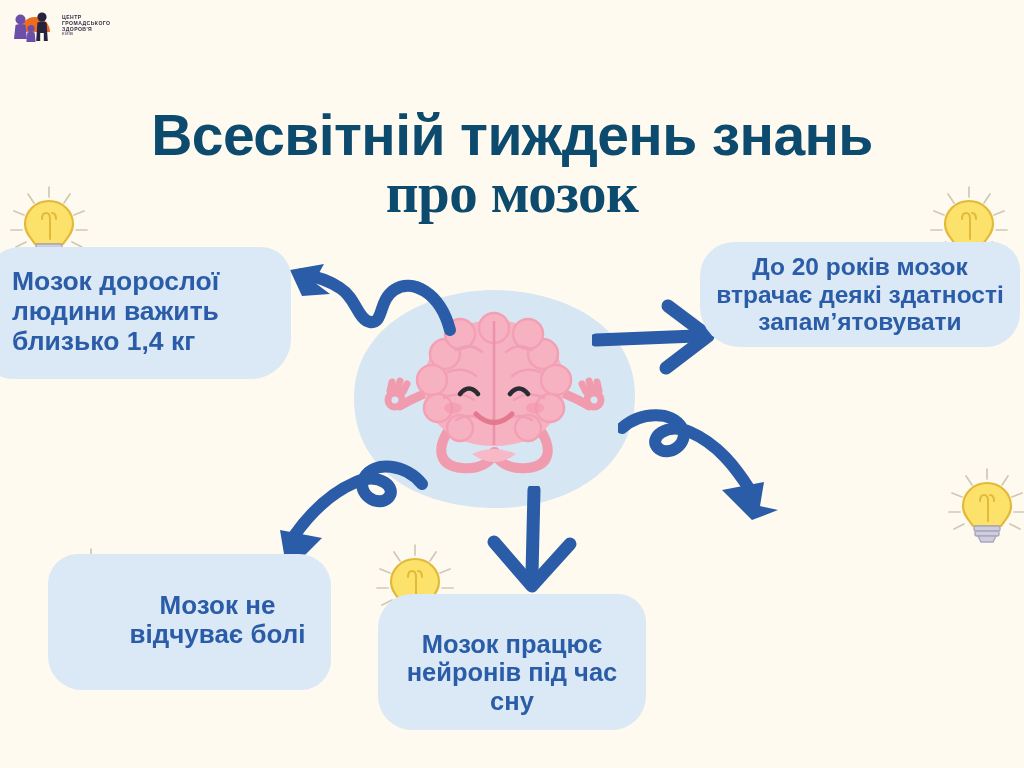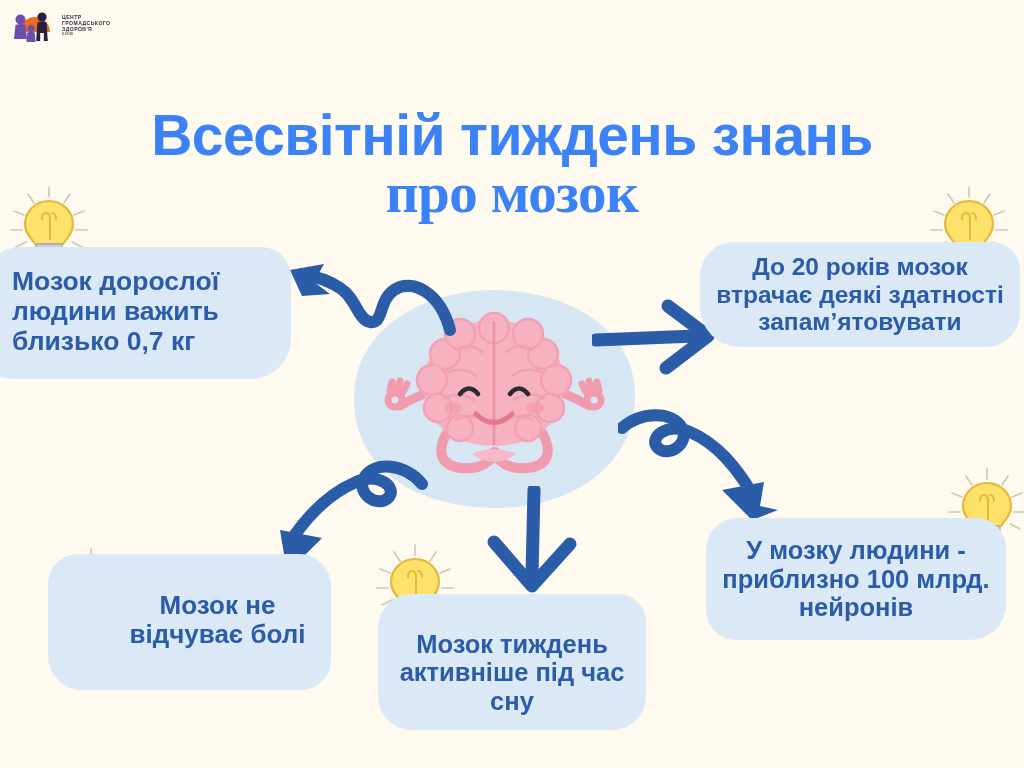--- a/index.html
+++ b/index.html
@@ -57,21 +57,21 @@
     color: #6b6880;
   }
 
   
   .title {
     position: absolute;
     left: 0;
     top: 68px;
     width: 1024px;
     text-align: center;
-    color: #3b82f6;
+    color: #0c4a6e;
     font-family: "Liberation Sans", sans-serif;
     font-weight: bold;
     font-size: 57px;
     line-height: 1.02;
     letter-spacing: -0.6px;
   }
   .title .l2 { display: block; font-family: Liberation Serif, serif; }
 
   
   .center-blob {
@@ -395,32 +395,29 @@
     <g stroke="#e3b93a" stroke-width="2" fill="none" stroke-linecap="round">
       <path d="M34 35 q0 -6 4 -6 q4 0 4 6 l0 20"></path>
       <path d="M48 35 q0 -6 -4 -6"></path>
     </g>
     <rect x="28" y="60" width="26" height="5" rx="2" fill="#cfcede" stroke="#a9a8bd" stroke-width="1.4"></rect>
     <rect x="29" y="65" width="24" height="5" rx="2" fill="#cfcede" stroke="#a9a8bd" stroke-width="1.4"></rect>
     <path d="M32 70 h18 l-3 6 h-12 z" fill="#cfcede" stroke="#a9a8bd" stroke-width="1.4"></path>
   </svg>
 
   <div class="card card-weight">
-    <span class="card-text">Мозок дорослої людини важить близько 0,7 кг</span>
+    <span class="card-text">Мозок дорослої людини важить близько 1,4 кг</span>
   </div>
 
   <div class="card card-memory">
     <span class="card-text">До 20 років мозок втрачає деякі здатності запам’ятовувати</span>
   </div>
 
-  <div class="card card-neurons">
-    <span class="card-text">У мозку людини - приблизно 100 млрд. нейронів</span>
-  </div>
 
   <div class="card card-sleep">
-    <span class="card-text">Мозок тиждень активніше під час сну</span>
+    <span class="card-text">Мозок працює нейронів під час сну</span>
   </div>
 
   <div class="card card-pain">
     <span class="card-text">Мозок не відчуває болі</span>
   </div>
 
 </div>
 
 </body></html>

